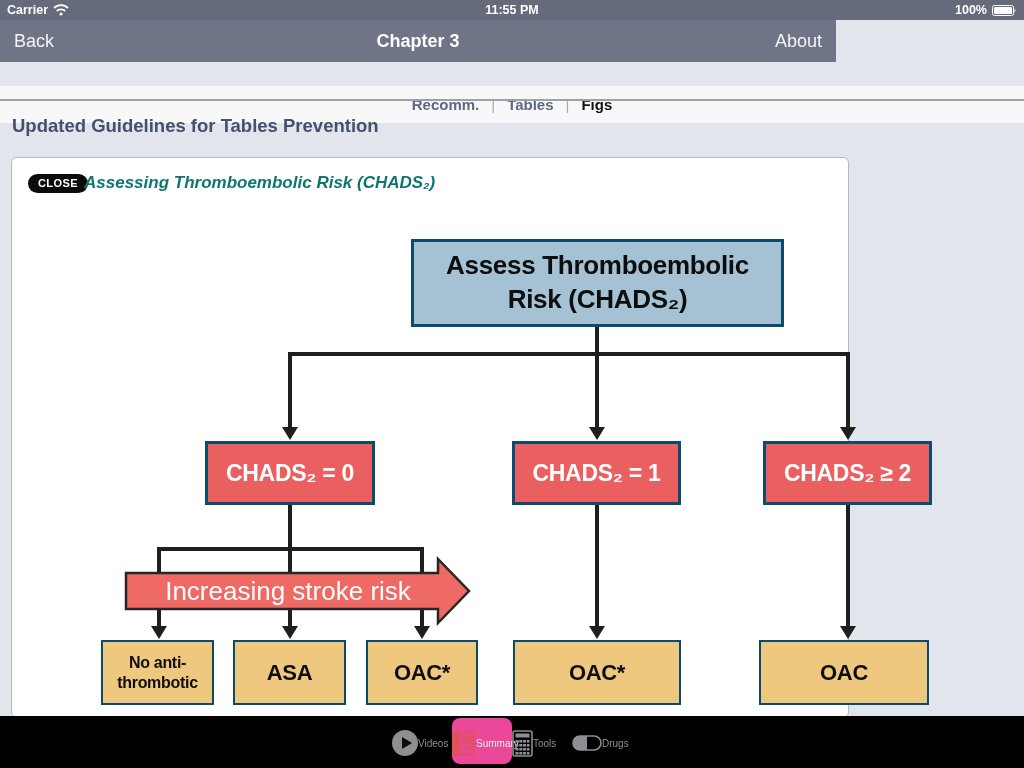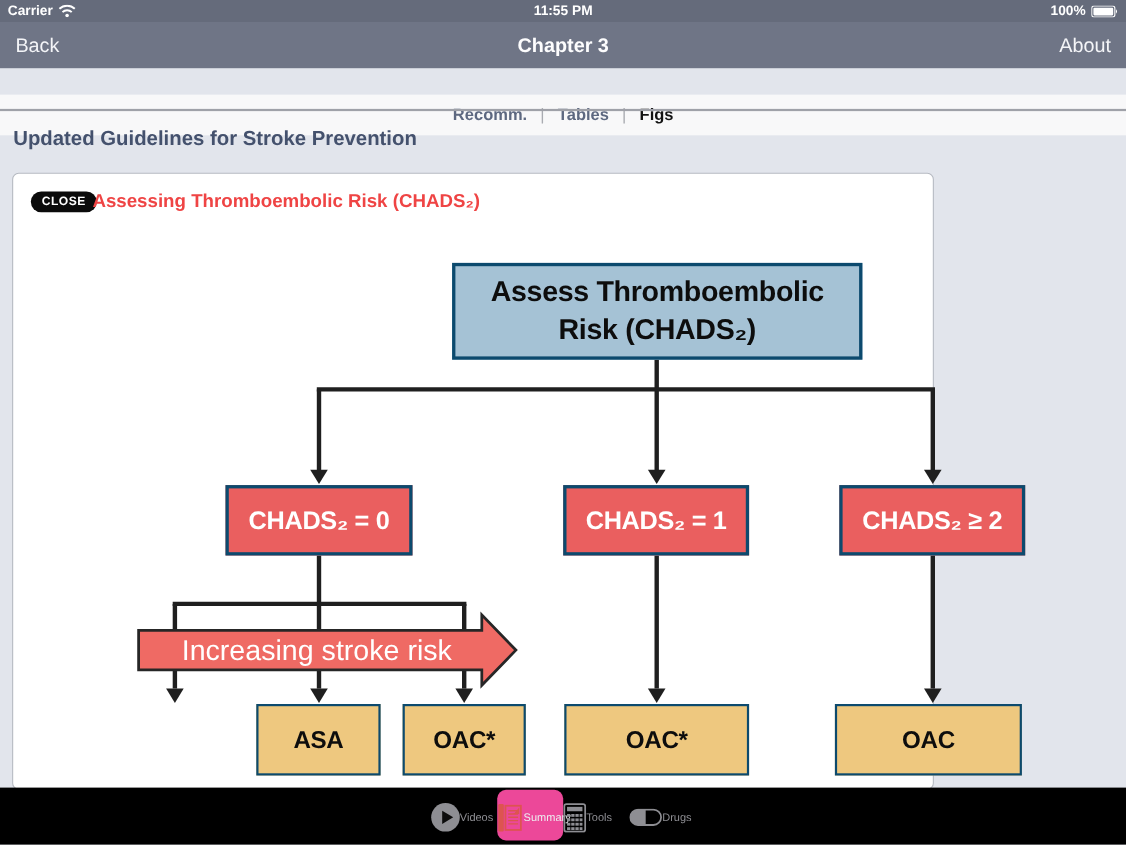--- a/index.html
+++ b/index.html
@@ -6,39 +6,39 @@
   html,body { width:1024px; height:768px; }
   body { font-family:"Liberation Sans", sans-serif; position:relative; width:1024px; height:768px; overflow:hidden; background:#e2e5ec; }
 
   
   .status-bar { position:absolute; left:0; top:0; width:1024px; height:20px; background:#656b7b; color:#fff; display:flex; align-items:center; justify-content:space-between; padding:0 7px; font-size:12.5px; font-weight:bold; }
   .status-left, .status-right { display:flex; align-items:center; gap:5px; }
   .status-center { position:absolute; left:0; right:0; text-align:center; font-weight:bold; }
   .wifi-svg, .battery-svg { display:block; }
 
   
-  .nav-bar { position:absolute; left:0; top:20px; width:1024px; height:42px; background:#6f7586; color:#fdfdfe; }
+  .nav-bar { position:absolute; left:0; top:20px; width:836px; height:42px; background:#6f7586; color:#fdfdfe; }
   .nav-back { position:absolute; left:14px; top:11px; font-size:18px; font-weight:400; color:#f4f5f8; cursor:pointer; }
   .nav-title { position:absolute; left:0; right:0; top:11px; text-align:center; font-size:18px; font-weight:bold; }
   .nav-about { position:absolute; right:14px; top:11px; font-size:18px; color:#f4f5f8; cursor:pointer; }
 
   
   .tab-strip { position:absolute; left:0; top:62px; width:1024px; height:37px; background:#f8f8f9; display:flex; align-items:center; justify-content:center; gap:12px; font-size:15px; font-weight:bold;margin-top:24px; }
   .tab { color:#5d6880; cursor:pointer; }
   .tab.active { color:#121212; }
   .tab-sep { color:#a9abb1; font-weight:400; }
   .strip-divider { position:absolute; left:0; top:99px; width:1024px; height:2px; background:#9fa1a8; }
 
   
   .page-title { position:absolute; left:12px; top:115px; font-size:18.5px; font-weight:bold; color:#44516d; }
 
   .card { position:absolute; left:11px; top:157px; width:838px; height:561px; background:#ffffff; border:1px solid #b6bac2; border-radius:6px; }
 
   .close-pill { position:absolute; left:16px; top:16px; background:#0b0b0b; color:#fff; font-size:11px; font-weight:bold; letter-spacing:.4px; padding:3px 10px 4px; border-radius:10px; cursor:pointer; }
-  .fig-heading { position:absolute; left:72px; top:15px; font-size:17px; font-weight:bold; color:#ef4444; }
+  .fig-heading { position:absolute; left:72px; top:15px; font-size:17px; font-weight:bold; color:#0f766e;font-style:italic; }
 
   
   .fc-node { position:absolute; display:flex; align-items:center; justify-content:center; text-align:center; border:3px solid #0c4a6e; font-weight:bold; color:#0d0d0d; }
   .fc-root { left:399px; top:81px; width:373px; height:88px; background:#a5c2d5; font-size:26px; line-height:1.3; letter-spacing:-0.3px; padding:0 14px; }
   .fc-risk { background:#ea5f5f; color:#ffffff; font-size:23px; height:64px; top:283px; letter-spacing:-0.3px; }
   .fc-risk.r0 { left:193px; width:170px; }
   .fc-risk.r1 { left:500px; width:169px; }
   .fc-risk.r2 { left:751px; width:169px; }
   .fc-treat { background:#eec87f; font-size:22px; height:65px; top:482px; border-width:2.5px; letter-spacing:-0.3px; }
   .fc-treat.t0 { left:89px; width:113px; font-size:16px; line-height:1.25; padding:0 10px; }
@@ -91,21 +91,21 @@
 
 <div class="tab-strip">
   <span class="tab">Recomm.</span>
   <span class="tab-sep">|</span>
   <span class="tab">Tables</span>
   <span class="tab-sep">|</span>
   <span class="tab active">Figs</span>
 </div>
 <div class="strip-divider"></div>
 
-<div class="page-title">Updated Guidelines for Stroke Prevention</div>
+<div class="page-title">Updated Guidelines for Tables Prevention</div>
 
 <div class="card">
   <span class="close-pill">CLOSE</span>
   <span class="fig-heading">Assessing Thromboembolic Risk (CHADS₂)</span>
 
   <svg class="fc-svg" width="1002" height="561" viewBox="0 0 1002 561">
     <g stroke="#1f1f1f" stroke-width="4" fill="none">
       <path d="M585 169 V271"></path>
       <path d="M276 196 H838"></path>
       <path d="M278 196 V271"></path>
@@ -129,20 +129,21 @@
       <polygon points="836,481 828,468 844,468"></polygon>
     </g>
     <polygon points="114,415 426,415 426,401 457,433 426,465 426,451 114,451" stroke="#262626" stroke-width="2.5" fill="#ef6a64"></polygon>
   </svg>
   <div class="arrow-label">Increasing stroke risk</div>
 
   <div class="fc-node fc-root">Assess Thromboembolic Risk (CHADS₂)</div>
   <div class="fc-node fc-risk r0">CHADS₂ = 0</div>
   <div class="fc-node fc-risk r1">CHADS₂ = 1</div>
   <div class="fc-node fc-risk r2">CHADS₂ ≥ 2</div>
+  <div class="fc-node fc-treat t0">No anti-thrombotic</div>
   <div class="fc-node fc-treat t1">ASA</div>
   <div class="fc-node fc-treat t2">OAC*</div>
   <div class="fc-node fc-treat t3">OAC*</div>
   <div class="fc-node fc-treat t4">OAC</div>
 </div>
 
 <div class="toolbar">
   <div class="toolbar-items">
     <div class="tb-item">
       <div class="tb-icon">

